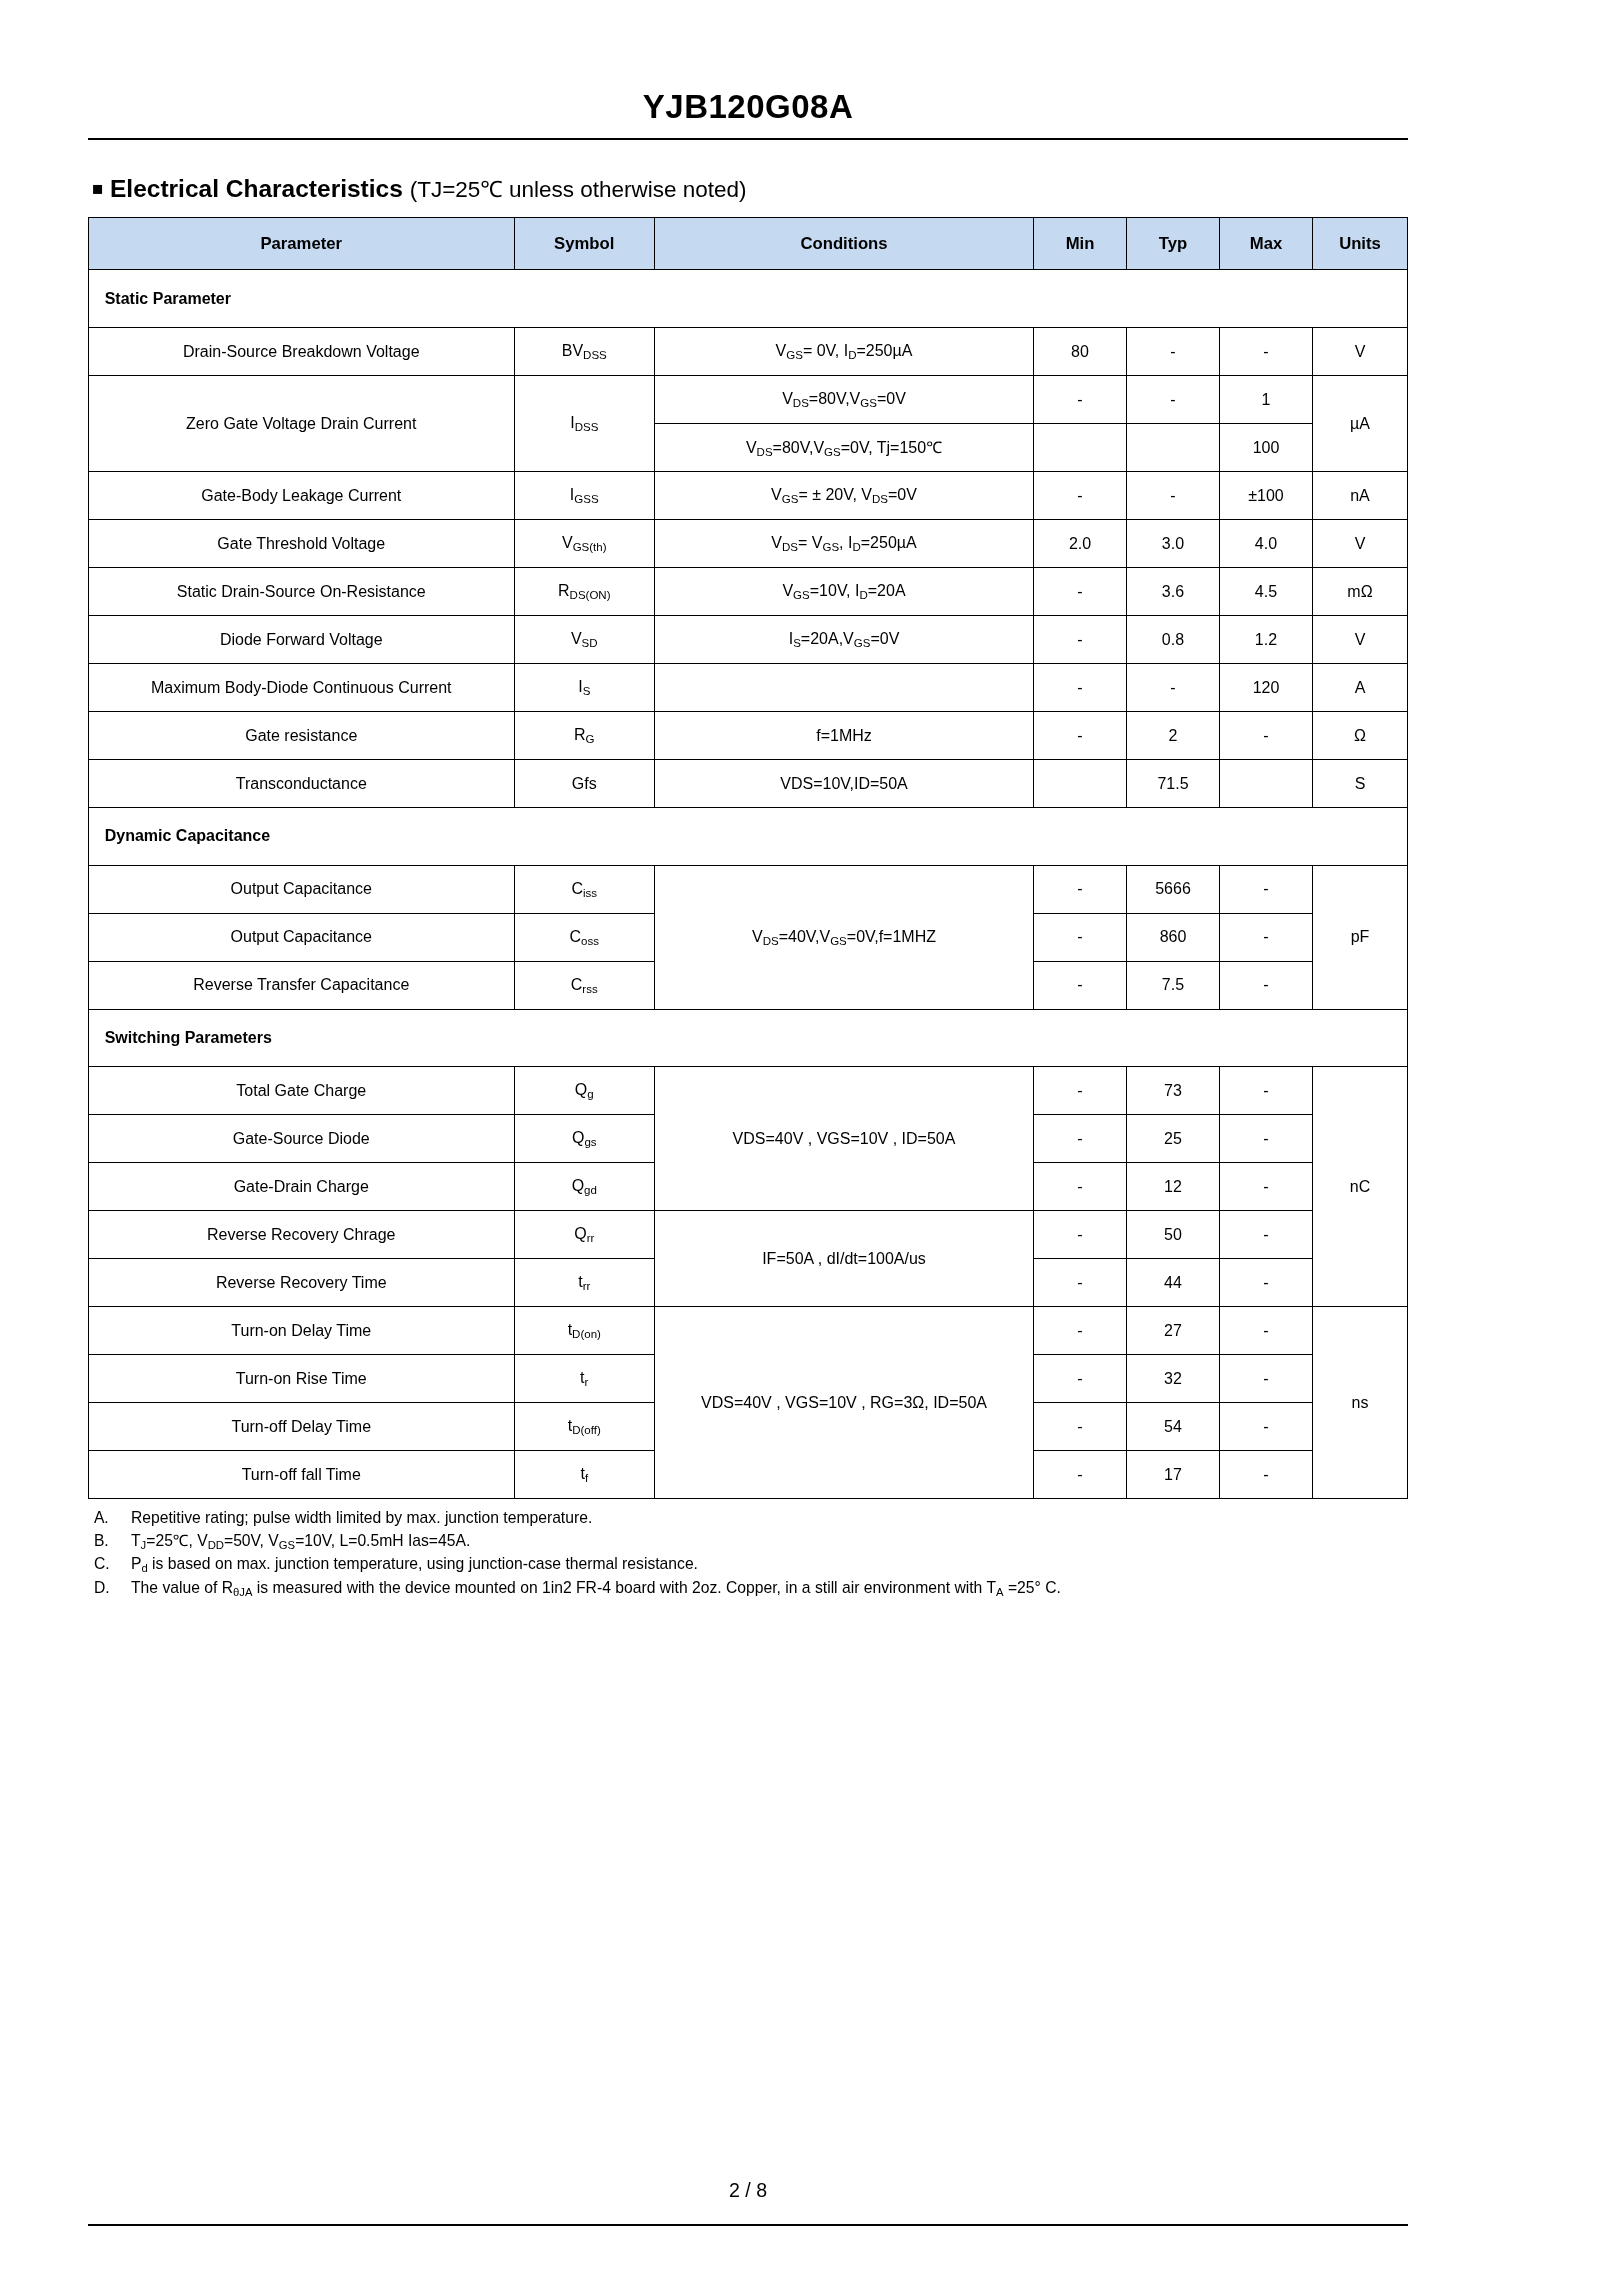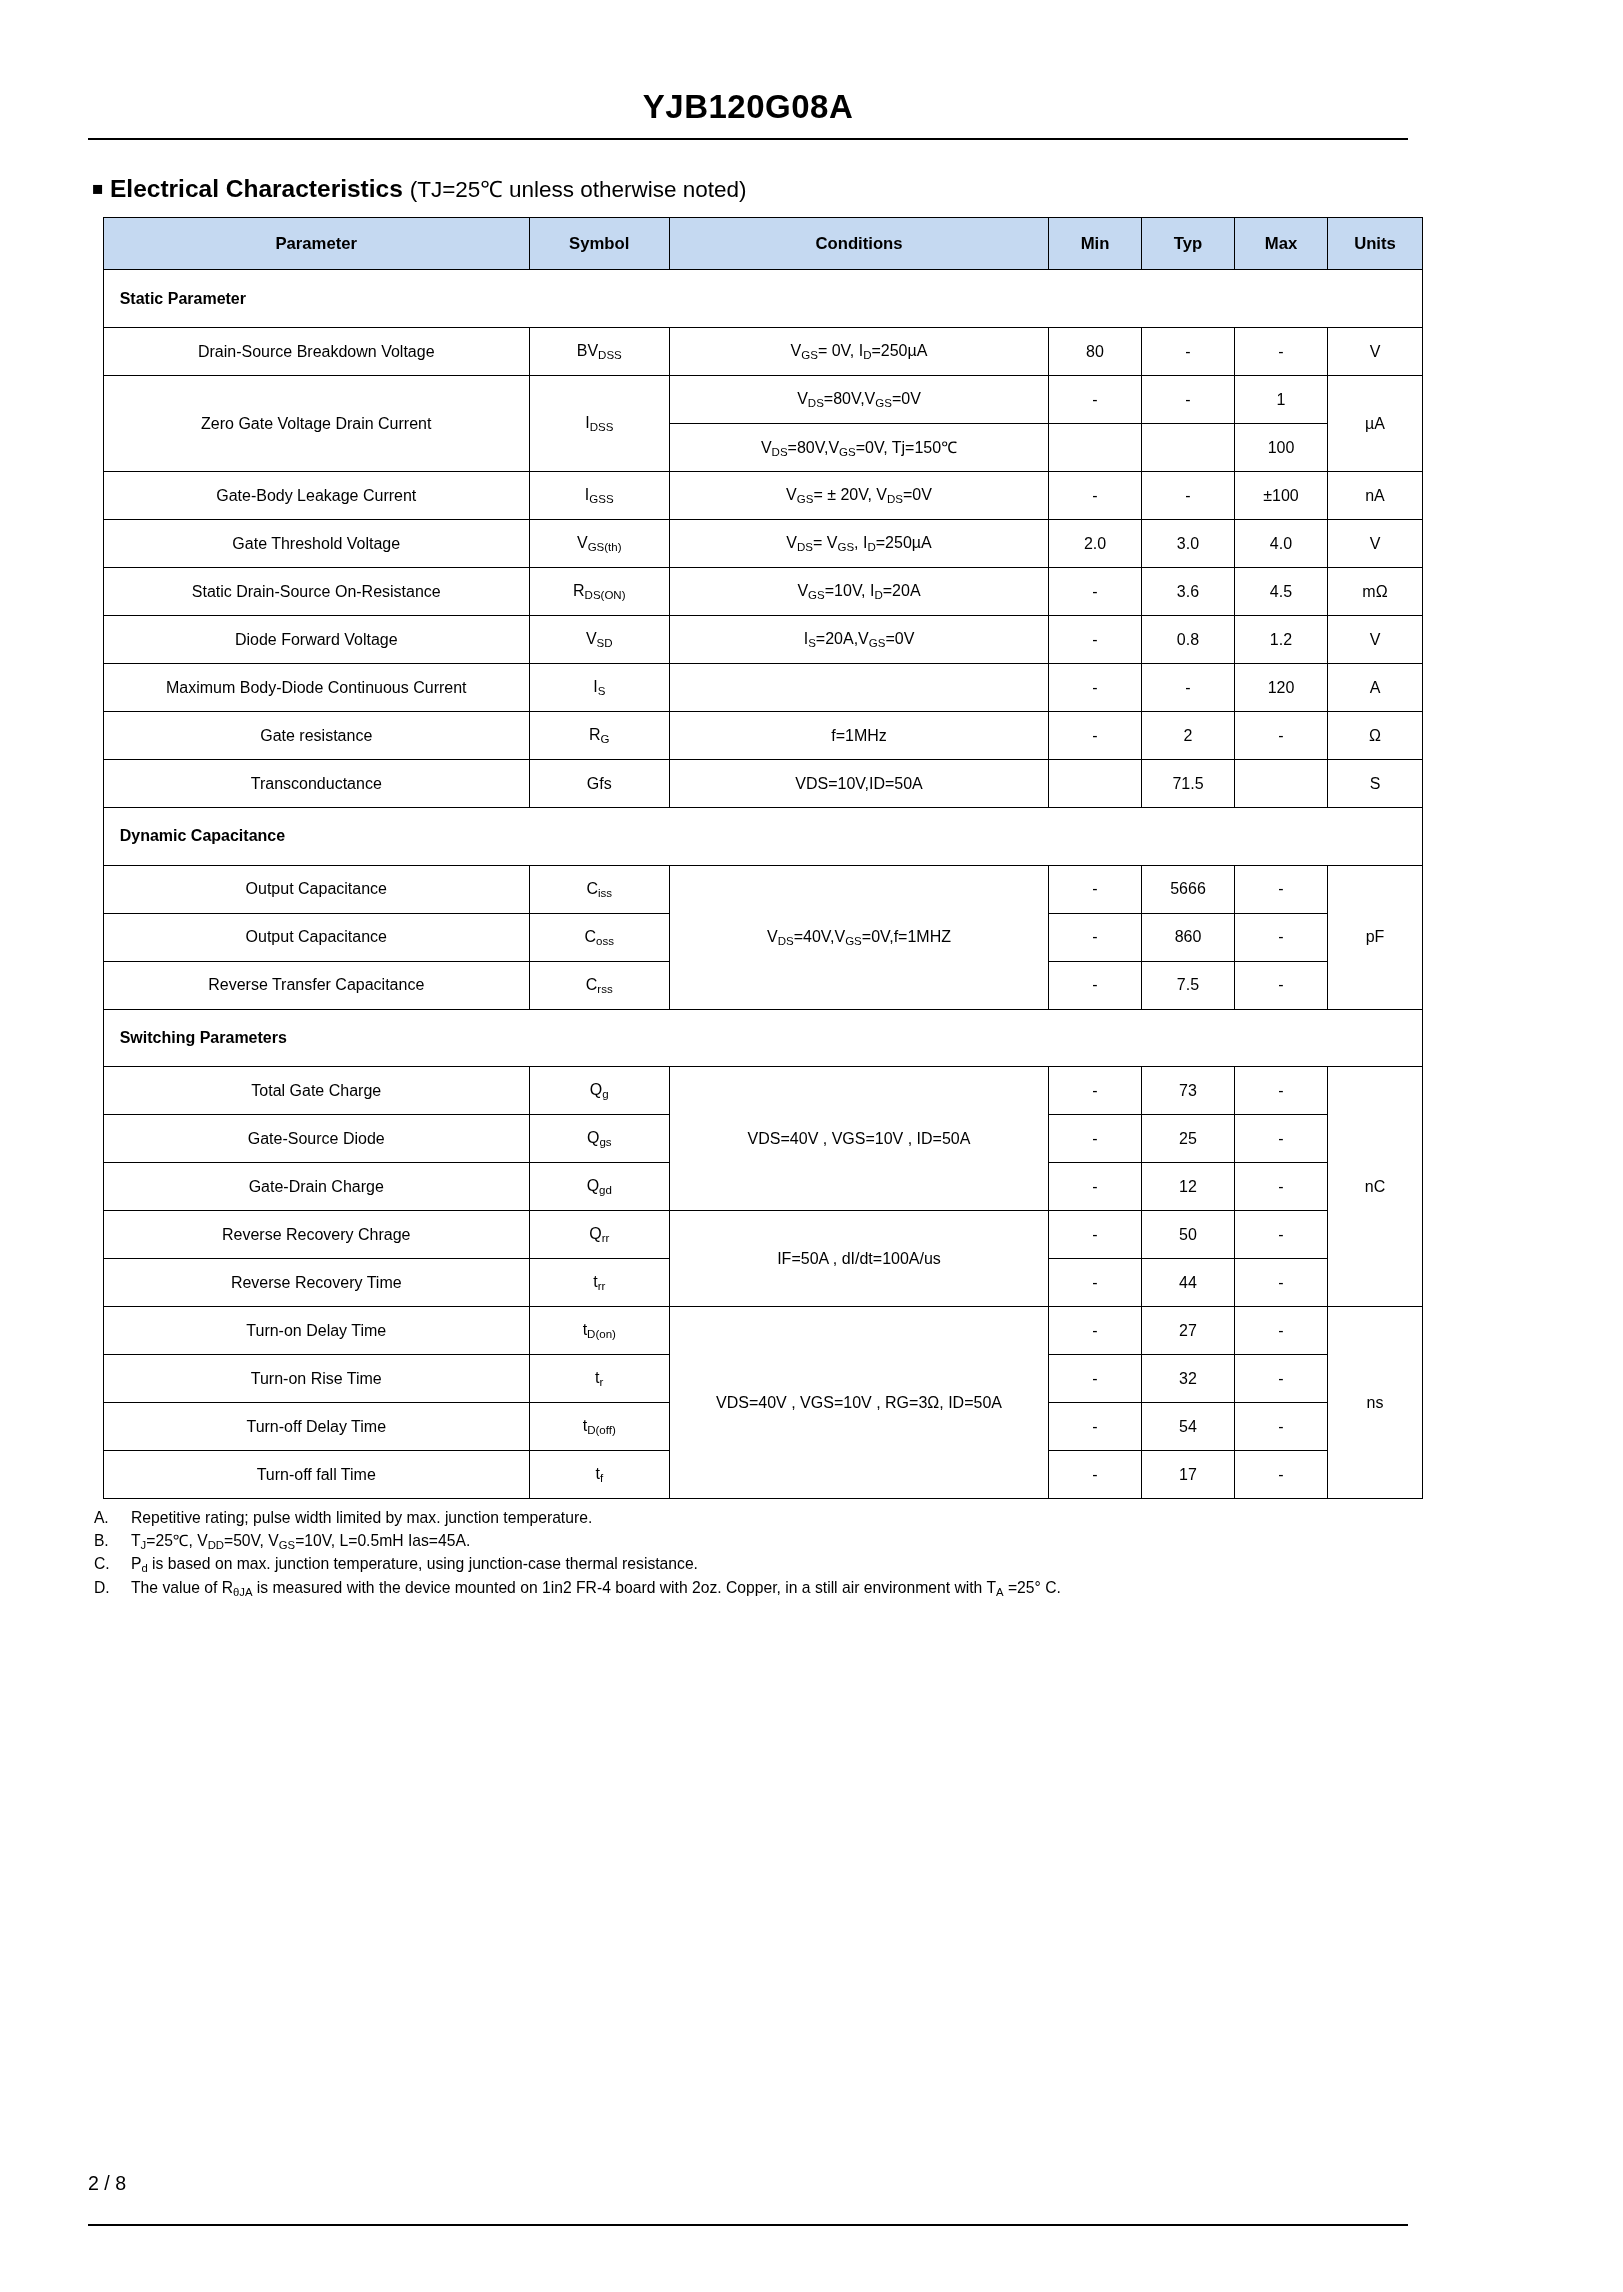--- a/index.html
+++ b/index.html
@@ -45,21 +45,20 @@
   }
   .section-head .normal {
     font-weight: normal;
     font-size: 22.5px;
   }
   table.ec {
     border-collapse: collapse;
     width: 100%;
     table-layout: fixed;
     font-size: 16px;
-    margin-left: 15px;
   }
   table.ec th, table.ec td {
     border: 1px solid #000;
     padding: 0;
     vertical-align: middle;
   }
   table.ec thead th {
     background: #c5d9f1;
     font-weight: bold;
     text-align: center;
@@ -110,22 +109,23 @@
     box-sizing: border-box;
   }
   .notes .txt { flex: 1 1 auto; }
   .footer {
     position: absolute;
     left: 88px;
     right: 88px;
     bottom: 59px;
   }
   .pageno {
+    text-align: center;
     font-size: 19.6px;
-    margin-bottom: 29px;
+    margin-bottom: 22px;
   }
   .footer-rule {
     border: none;
     border-top: 2px solid #000;
   }
 </style>
 </head>
 <body>
 
 <div class="page">

